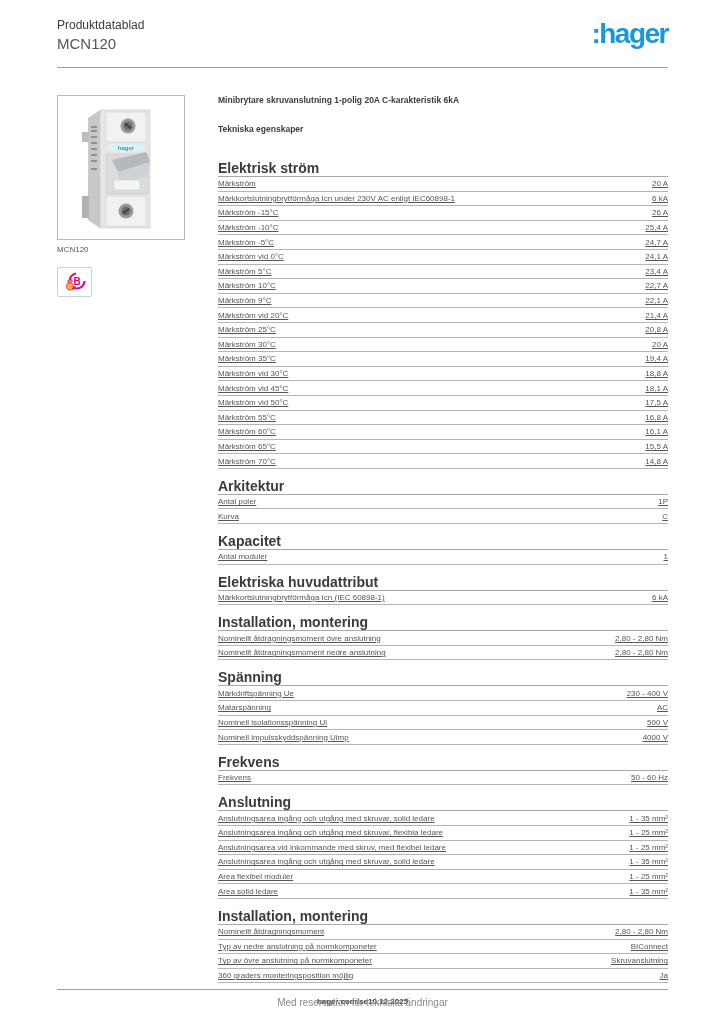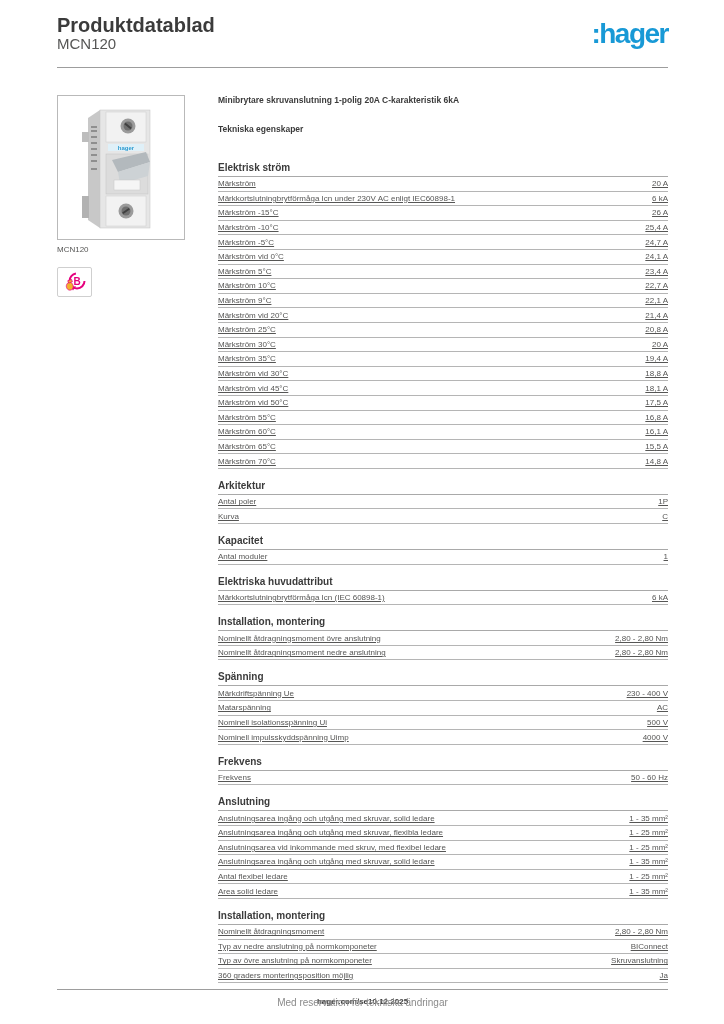--- a/index.html
+++ b/index.html
@@ -8,21 +8,21 @@
   .page {
     position:relative;
     width:724px; height:1024px;
     background:#ffffff;
     overflow:hidden;
   }
   
   .header {
     position:absolute; left:57px; right:56px; top:16px;
   }
-  .doc-title { font-size:20px; font-weight:bold; color:#3b3b3b; line-height:19px; }
+  .doc-title { font-size:12px; font-weight:normal; color:#3b3b3b; line-height:19px; }
   .doc-subtitle { font-size:15px; font-weight:normal; color:#565655; line-height:18px; }
   .logo {
     position:absolute; right:0; top:4px;
     font-size:28px; font-weight:bold; color:#1899d6;
     letter-spacing:-1.5px; line-height:28px;
   }
   .header-rule {
     position:absolute; left:57px; right:56px; top:67px;
     border-top:1px solid #9d9d9d; height:0;
   }
@@ -45,21 +45,21 @@
     background:#ffffff;
     display:flex; align-items:center; justify-content:center;
   }
 
   
   .main-title { font-size:8.5px; font-weight:bold; color:#3b3b3b; line-height:11px; margin-bottom:18px; }
   .tech-heading { font-size:8.5px; font-weight:bold; color:#3b3b3b; line-height:11px; margin-bottom:28px; }
 
   .section { margin-bottom:12px; }
   .section-title {
-    font-size:10px; font-weight:bold; color:#3b3b3b;
+    font-size:14px; font-weight:bold; color:#3b3b3b;
     padding-bottom:3px; border-bottom:1px solid #a9a9a9;
     line-height:10px;
   }
   .spec-row {
     display:flex; justify-content:space-between; align-items:center;
     height:14.6px;
     border-bottom:1px solid #b5b5b5;
     font-size:8px; color:#565655;text-decoration:underline;
   }
   .spec-label { white-space:nowrap; }
@@ -306,21 +306,21 @@
             </div>
             <div class="spec-row">
               <span class="spec-label">Anslutningsarea vid inkommande med skruv, med flexibel ledare</span>
               <span class="spec-value">1 - 25 mm²</span>
             </div>
             <div class="spec-row">
               <span class="spec-label">Anslutningsarea ingång och utgång med skruvar, solid ledare</span>
               <span class="spec-value">1 - 35 mm²</span>
             </div>
             <div class="spec-row">
-              <span class="spec-label">Antal flexibel ledare</span>
+              <span class="spec-label">Area flexibel moduler</span>
               <span class="spec-value">1 - 25 mm²</span>
             </div>
             <div class="spec-row">
               <span class="spec-label">Area solid ledare</span>
               <span class="spec-value">1 - 35 mm²</span>
             </div>
           </div>
           <div class="section">
             <div class="section-title">Installation, montering</div>
             <div class="spec-row">

